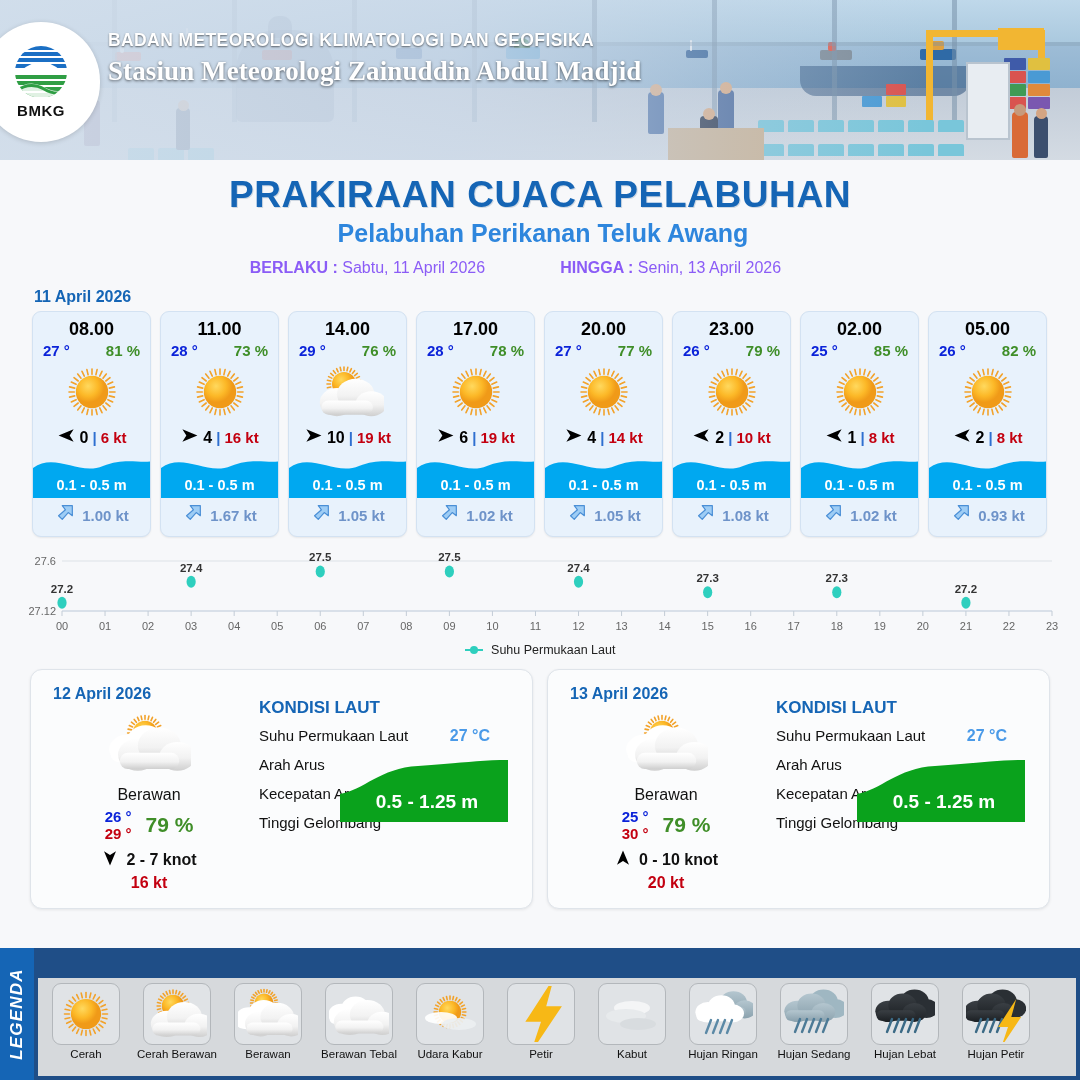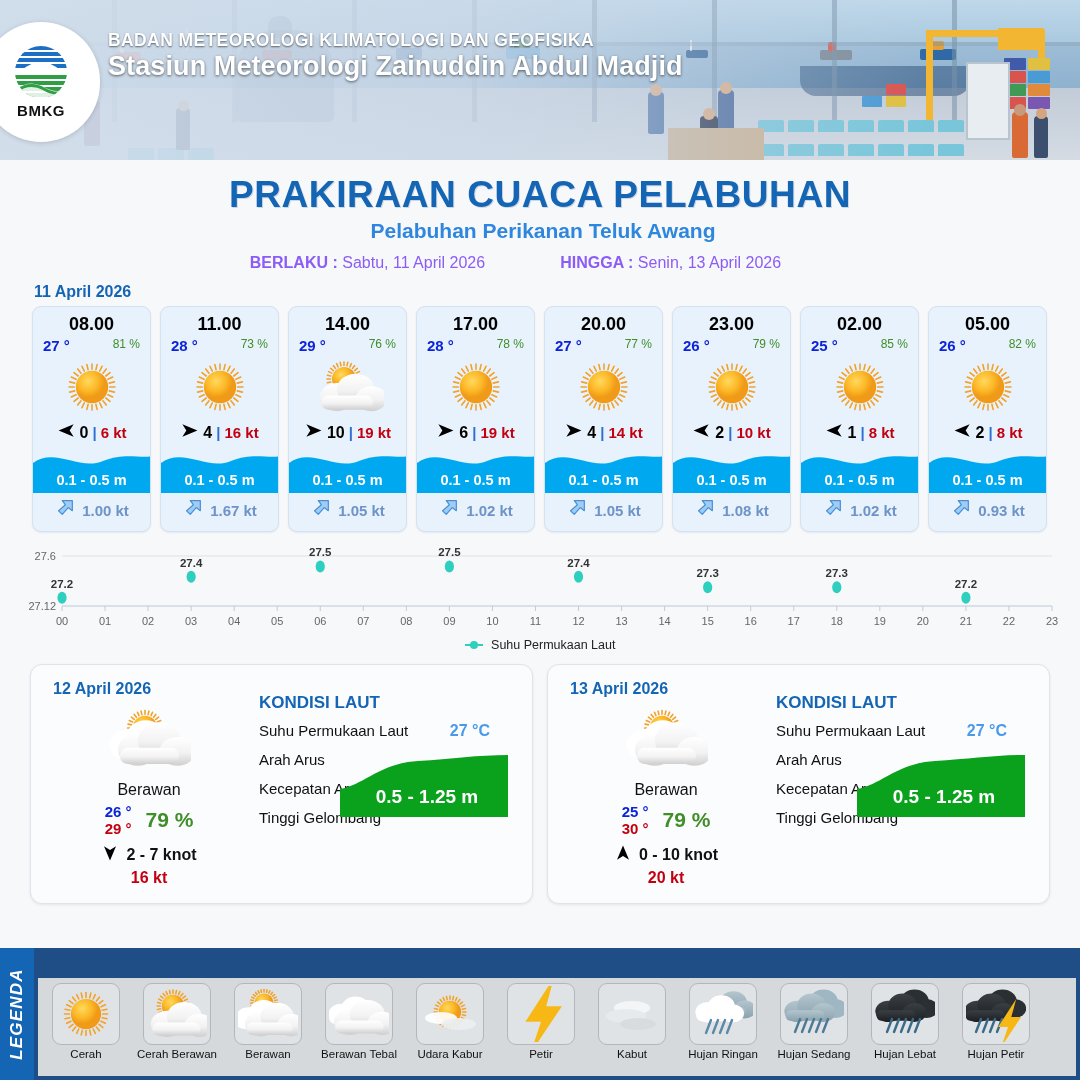--- a/index.html
+++ b/index.html
@@ -39,47 +39,47 @@
     background:#fff; display:flex; flex-direction:column;
     align-items:center; justify-content:center; z-index:6;
     box-shadow:0 1px 5px rgba(0,0,0,.16);
   }
   .logo-mark { width:62px; height:56px; position:relative; }
   .logo-txt { font-size:15px; font-weight:bold; color:#111; letter-spacing:.5px; margin-top:1px; }
 
   .hdr-text { position:absolute; left:108px; top:30px; z-index:5; color:#fff; }
   .hdr-line1 { font-size:17.5px; font-weight:bold; letter-spacing:.4px;
     text-shadow:0 1px 2px rgba(0,0,0,.55); }
-  .hdr-line2 { font-size:27px; font-weight:bold; letter-spacing:.1px;
-    text-shadow:0 1px 3px rgba(0,0,0,.6); }
+  .hdr-line2 { font-size:27px; font-weight:bold; margin-top:5px; letter-spacing:.1px;
+    text-shadow:0 1px 3px rgba(0,0,0,.6);font-family:Liberation Serif, serif; }
   .hdr-line3 { font-size:13.5px; margin-top:9px; letter-spacing:.05px;
     text-shadow:0 1px 2px rgba(0,0,0,.5); }
 
   
   .titles { text-align:center; padding-top:14px; }
   .t-main { font-size:37px; font-weight:bold; color:#1565b5; letter-spacing:.6px;
     text-shadow:1px 1px 0 #cfd8e2; }
-  .t-sub { font-size:21px; font-weight:bold; color:#2e86dd; margin-top:3px;padding-left:6px; }
+  .t-sub { font-size:25px; font-weight:bold; color:#2e86dd; margin-top:3px;padding-left:6px; }
   .t-valid { margin-top:11px; font-size:16px; color:#8b5cf6; }
   .t-valid .lbl { font-weight:bold; }
   .t-valid .g1 { display:inline-block; width:300px; text-align:left; padding-left:12px; }
   .t-valid .g2 { display:inline-block; width:300px; text-align:left; padding-left:18px; }
 
   
   .day-label { margin:11px 0 5px 34px; font-size:16px; font-weight:bold; color:#1565b5; }
   .cards { display:flex; gap:9px; padding:0 32px; }
   .card {
     width:119px; background:#e8f2fc; border:1px solid #d3e2f2;
     border-radius:9px; overflow:hidden; position:relative;
     box-shadow:0 1px 2px rgba(0,0,0,.07);
   }
   .c-time { text-align:center; font-size:18px; font-weight:bold; color:#000; padding:7px 0 2px; }
   .c-th { display:flex; justify-content:space-between; padding:0 10px 2px; }
   .c-temp { font-size:15px; font-weight:bold; color:#0b23d9; }
-  .c-hum { font-size:12px; font-weight:normal; color:#3f8e28; }
+  .c-hum { font-size:15px; font-weight:bold; color:#3f8e28; }
   .c-icon { height:62px; display:flex; align-items:center; justify-content:center; }
   .c-wind { display:flex; align-items:center; justify-content:center; gap:4px; padding:3px 0 5px; }
   .c-wdir { font-size:16px; font-weight:bold; color:#000; }
   .c-sep { color:#2e6fd0; font-weight:bold; font-size:15px; }
   .c-wspd { font-size:15px; font-weight:bold; color:#c30010; }
   .c-wave { position:relative; height:44px; }
   .c-wave svg { position:absolute; left:0; top:0; }
   .c-wavetxt { position:absolute; left:0; right:0; bottom:5px; text-align:center;
     font-size:14.5px; font-weight:bold; color:#fff; }
   .c-cur { display:flex; align-items:center; justify-content:center; gap:6px;

